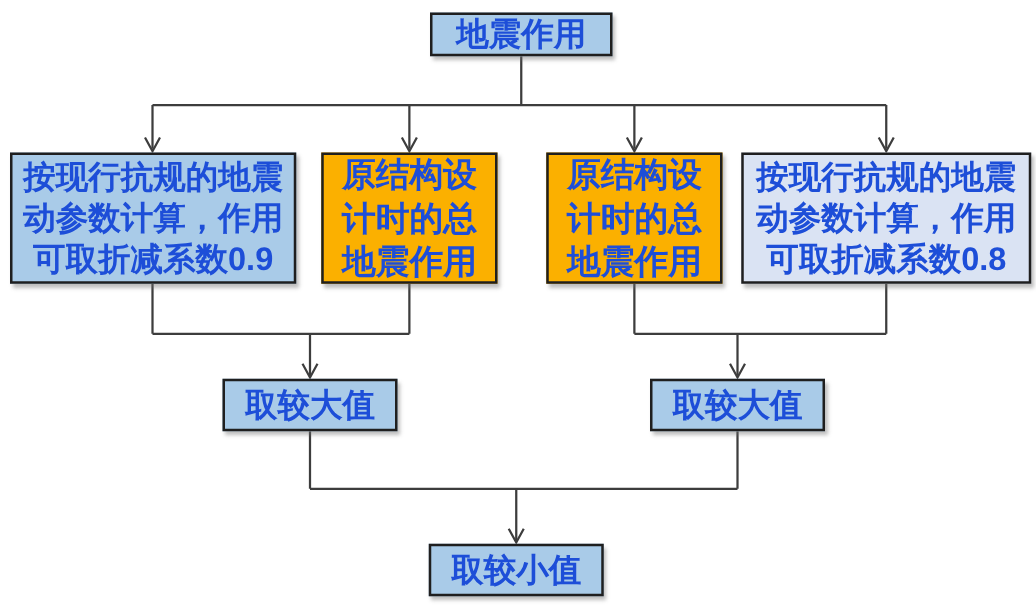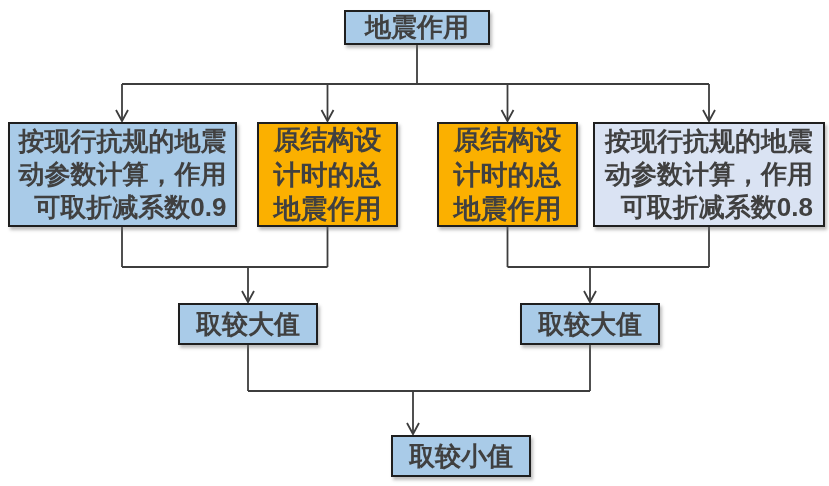--- a/index.html
+++ b/index.html
@@ -14,23 +14,23 @@
     height: 486px;
     background: #ffffff;
     overflow: hidden;
   }
   .node {
     position: absolute;
     box-sizing: border-box;
     display: flex;
     align-items: center;
     justify-content: center;
-    text-align: right;
+    text-align: center;
     font-weight: bold;
-    color: #404040;
+    color: #1d4ed8;
     border: 2.5px solid #1f1f1f;
     box-shadow: 2px 3px 3px rgba(110,110,110,0.45);
     white-space: pre-line;
     line-height: 1.26;
   }
   .node.small { border-width: 2px; }
   #connector-layer {
     position: absolute;
     left: 0; top: 0;
     width: 829px; height: 486px;
@@ -111,15 +111,15 @@
 地震作用</div>
 
   <div class="node" id="node-reduced-08" style="background: rgb(218, 227, 243);">按现行抗规的地震
 动参数计算，作用
 可取折减系数0.8</div>
 
   <div class="node small" id="node-max-left" style="background: rgb(169, 203, 232);">取较大值</div>
 
   <div class="node small" id="node-max-right" style="background: rgb(169, 203, 232);">取较大值</div>
 
-  <div class="node small" id="node-min-final" style="background: rgb(169, 203, 232); margin-left: 48px;">取较小值</div>
+  <div class="node small" id="node-min-final" style="background: rgb(169, 203, 232);">取较小值</div>
 
 </div>
 
 </body></html>

